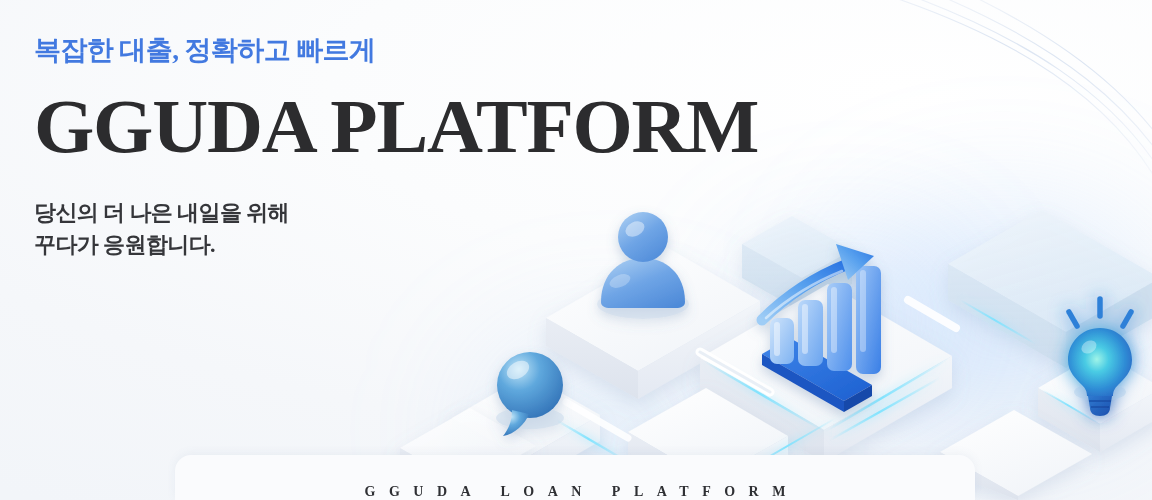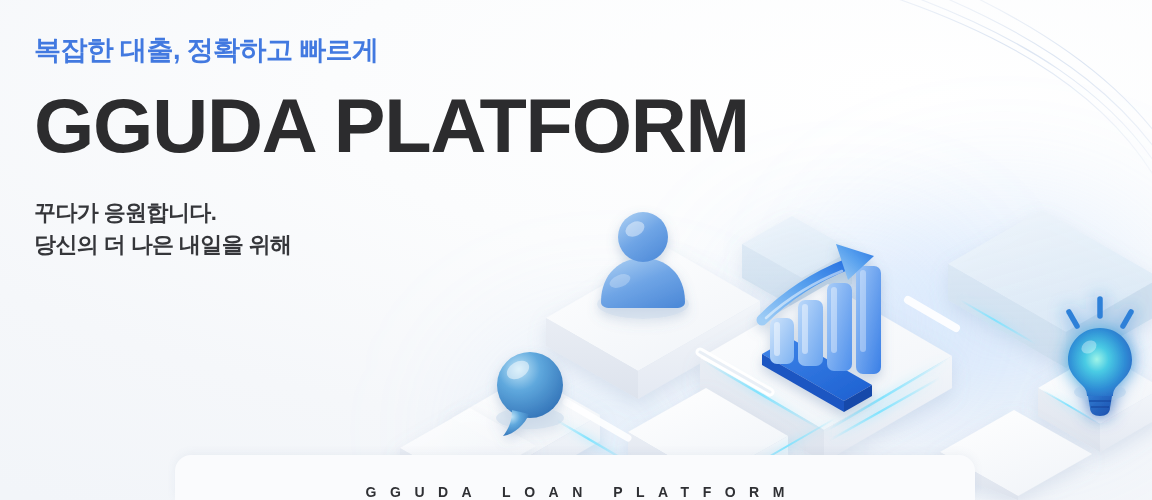--- a/index.html
+++ b/index.html
@@ -8,20 +8,21 @@
     font-family: "Liberation Sans", "DejaVu Sans", sans-serif;
     background:#f7f9fb;
   }
 
   .hero {
     position:relative;
     width:1152px; height:500px;
     overflow:hidden;
     background:
       radial-gradient(130% 100% at 78% 18%, #ffffff 0%, #fbfcfd 38%, #f5f7fa 72%, #f2f5f9 100%);
+    font-family: Liberation Serif, serif;
   }
 
   
   .bg-arcs { position:absolute; inset:0; pointer-events:none; }
 
   
   .glow {
     position:absolute; border-radius:50%;
     pointer-events:none; filter:blur(60px);
   }
@@ -331,24 +332,24 @@
       <path d="M1091 407 L1109 407" stroke="#16449c" stroke-width="1.6" opacity=".7"></path>
       <ellipse cx="1089" cy="347" rx="8" ry="6" fill="#ffffff" opacity=".35" transform="rotate(-30 1089 347)"></ellipse>
     </g>
   </svg>
 
   <div class="copy">
     <div class="eyebrow">복잡한 대출, 정확하고 빠르게</div>
     <h1 class="headline">GGUDA PLATFORM</h1>
     <div class="subcopy">
       <div class="subline">
-        <span class="lite">꾸다가 </span><span class="hard">응원합니다.</span>
+        <span class="lite">당신의 </span><span class="hard">더 나은 내일을 위해</span>
       </div>
       <div class="subline">
-        <span class="lite">당신의 </span><span class="hard">더 나은 내일을 위해</span>
+        <span class="lite">꾸다가 </span><span class="hard">응원합니다.</span>
       </div>
     </div>
   </div>
 
   <div class="ribbon">
     <span class="ribbon-text">GGUDA LOAN PLATFORM</span>
   </div>
 
 </div>
 

